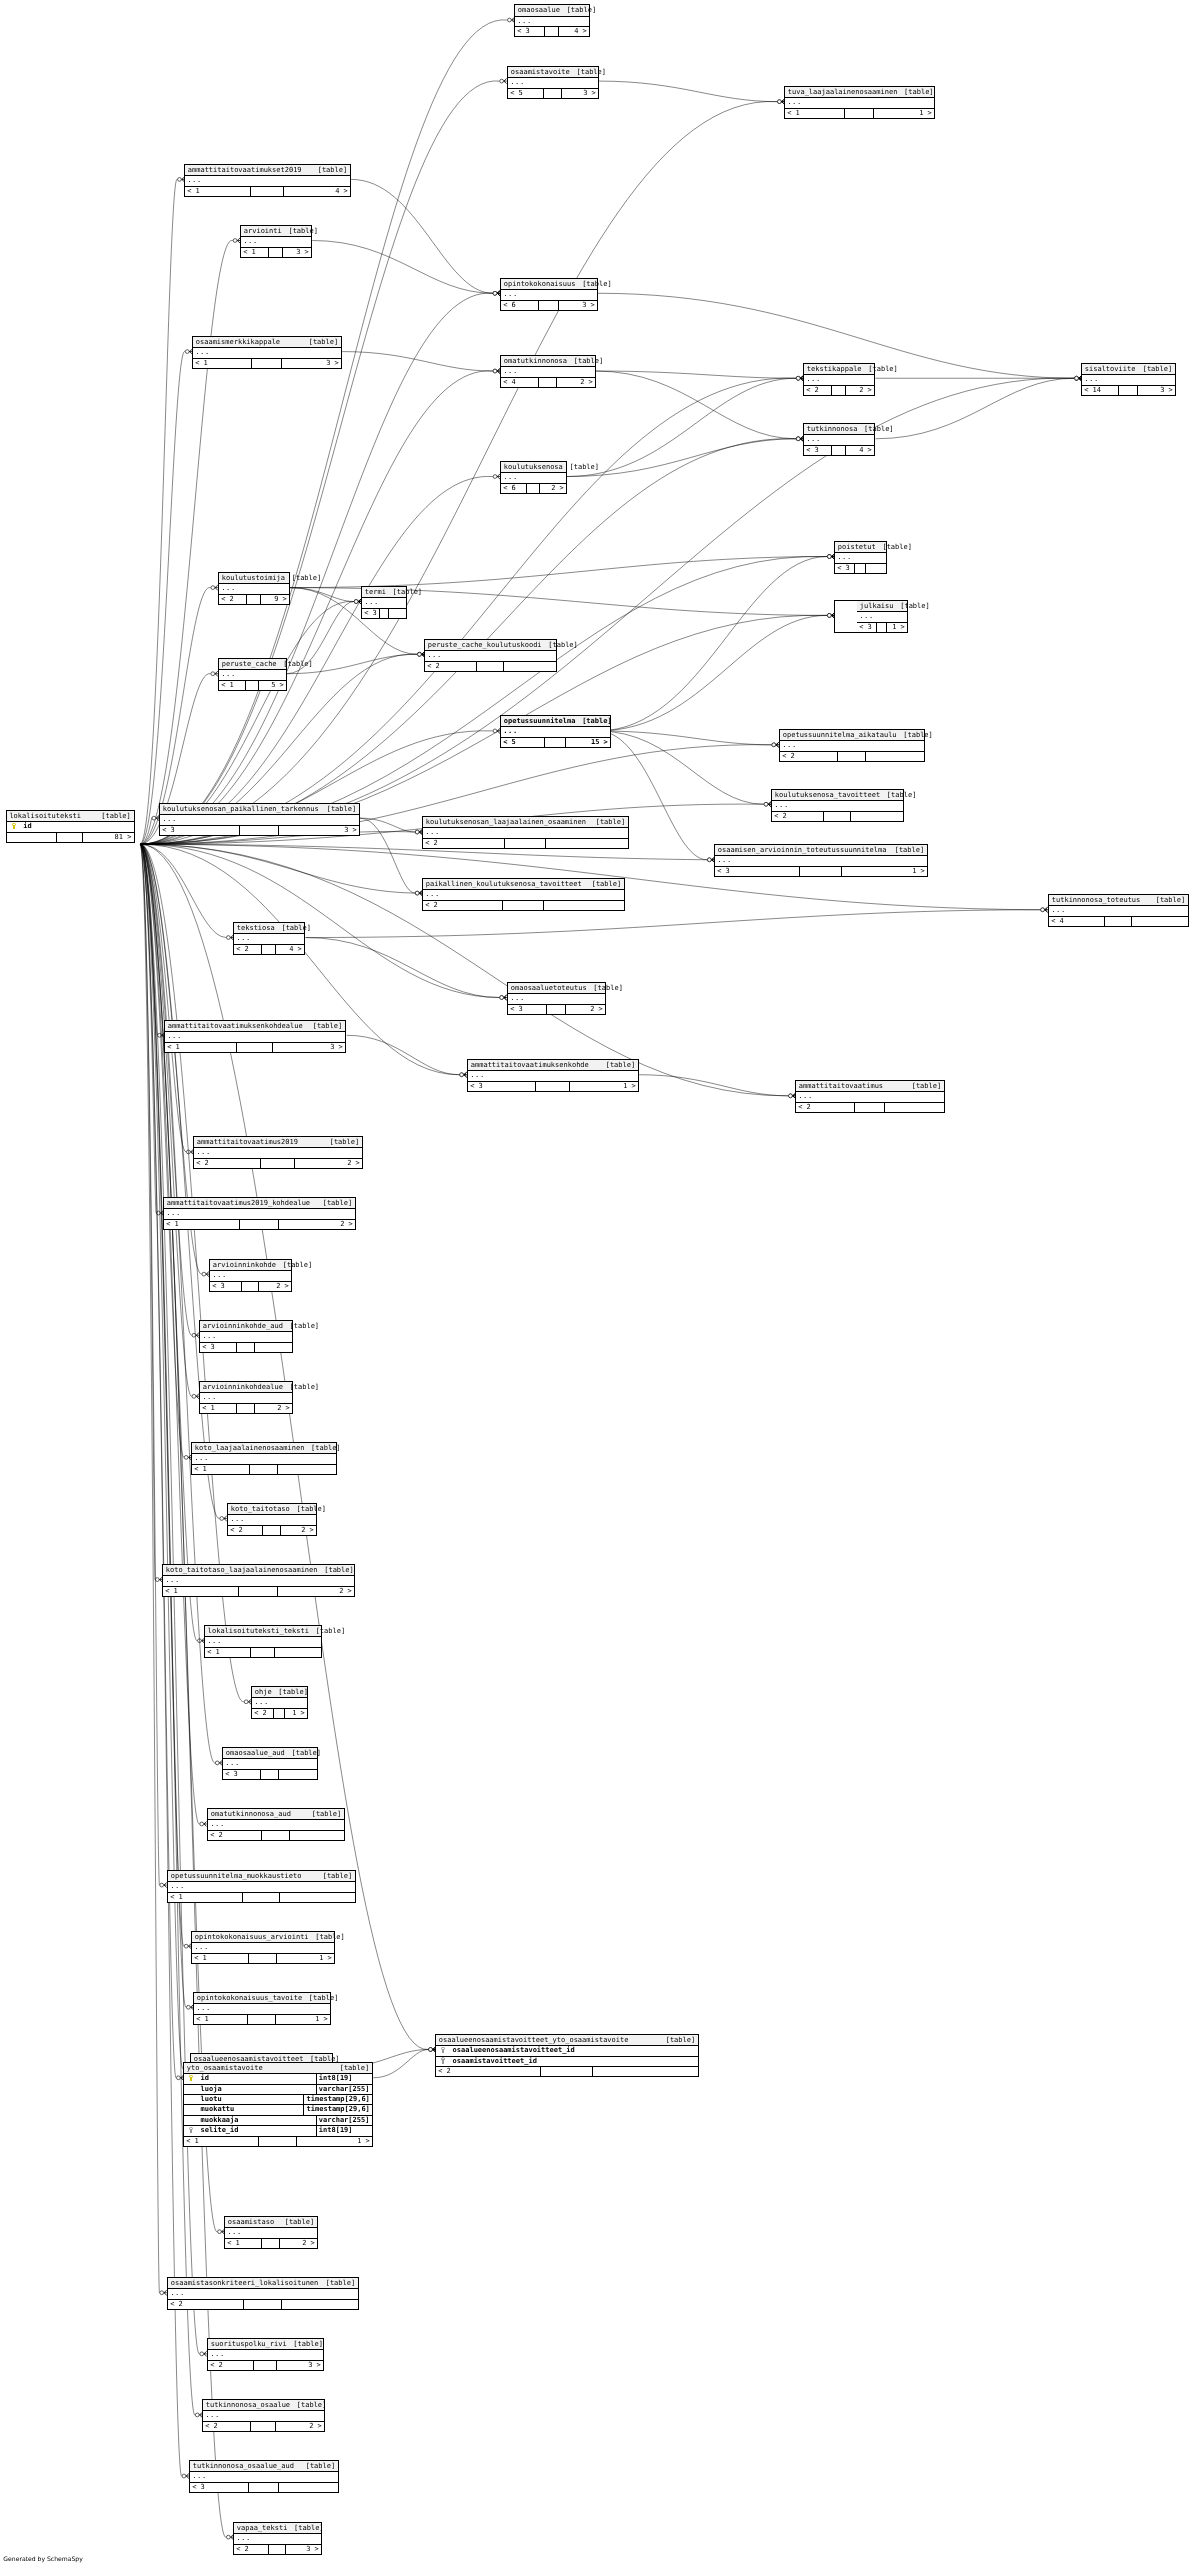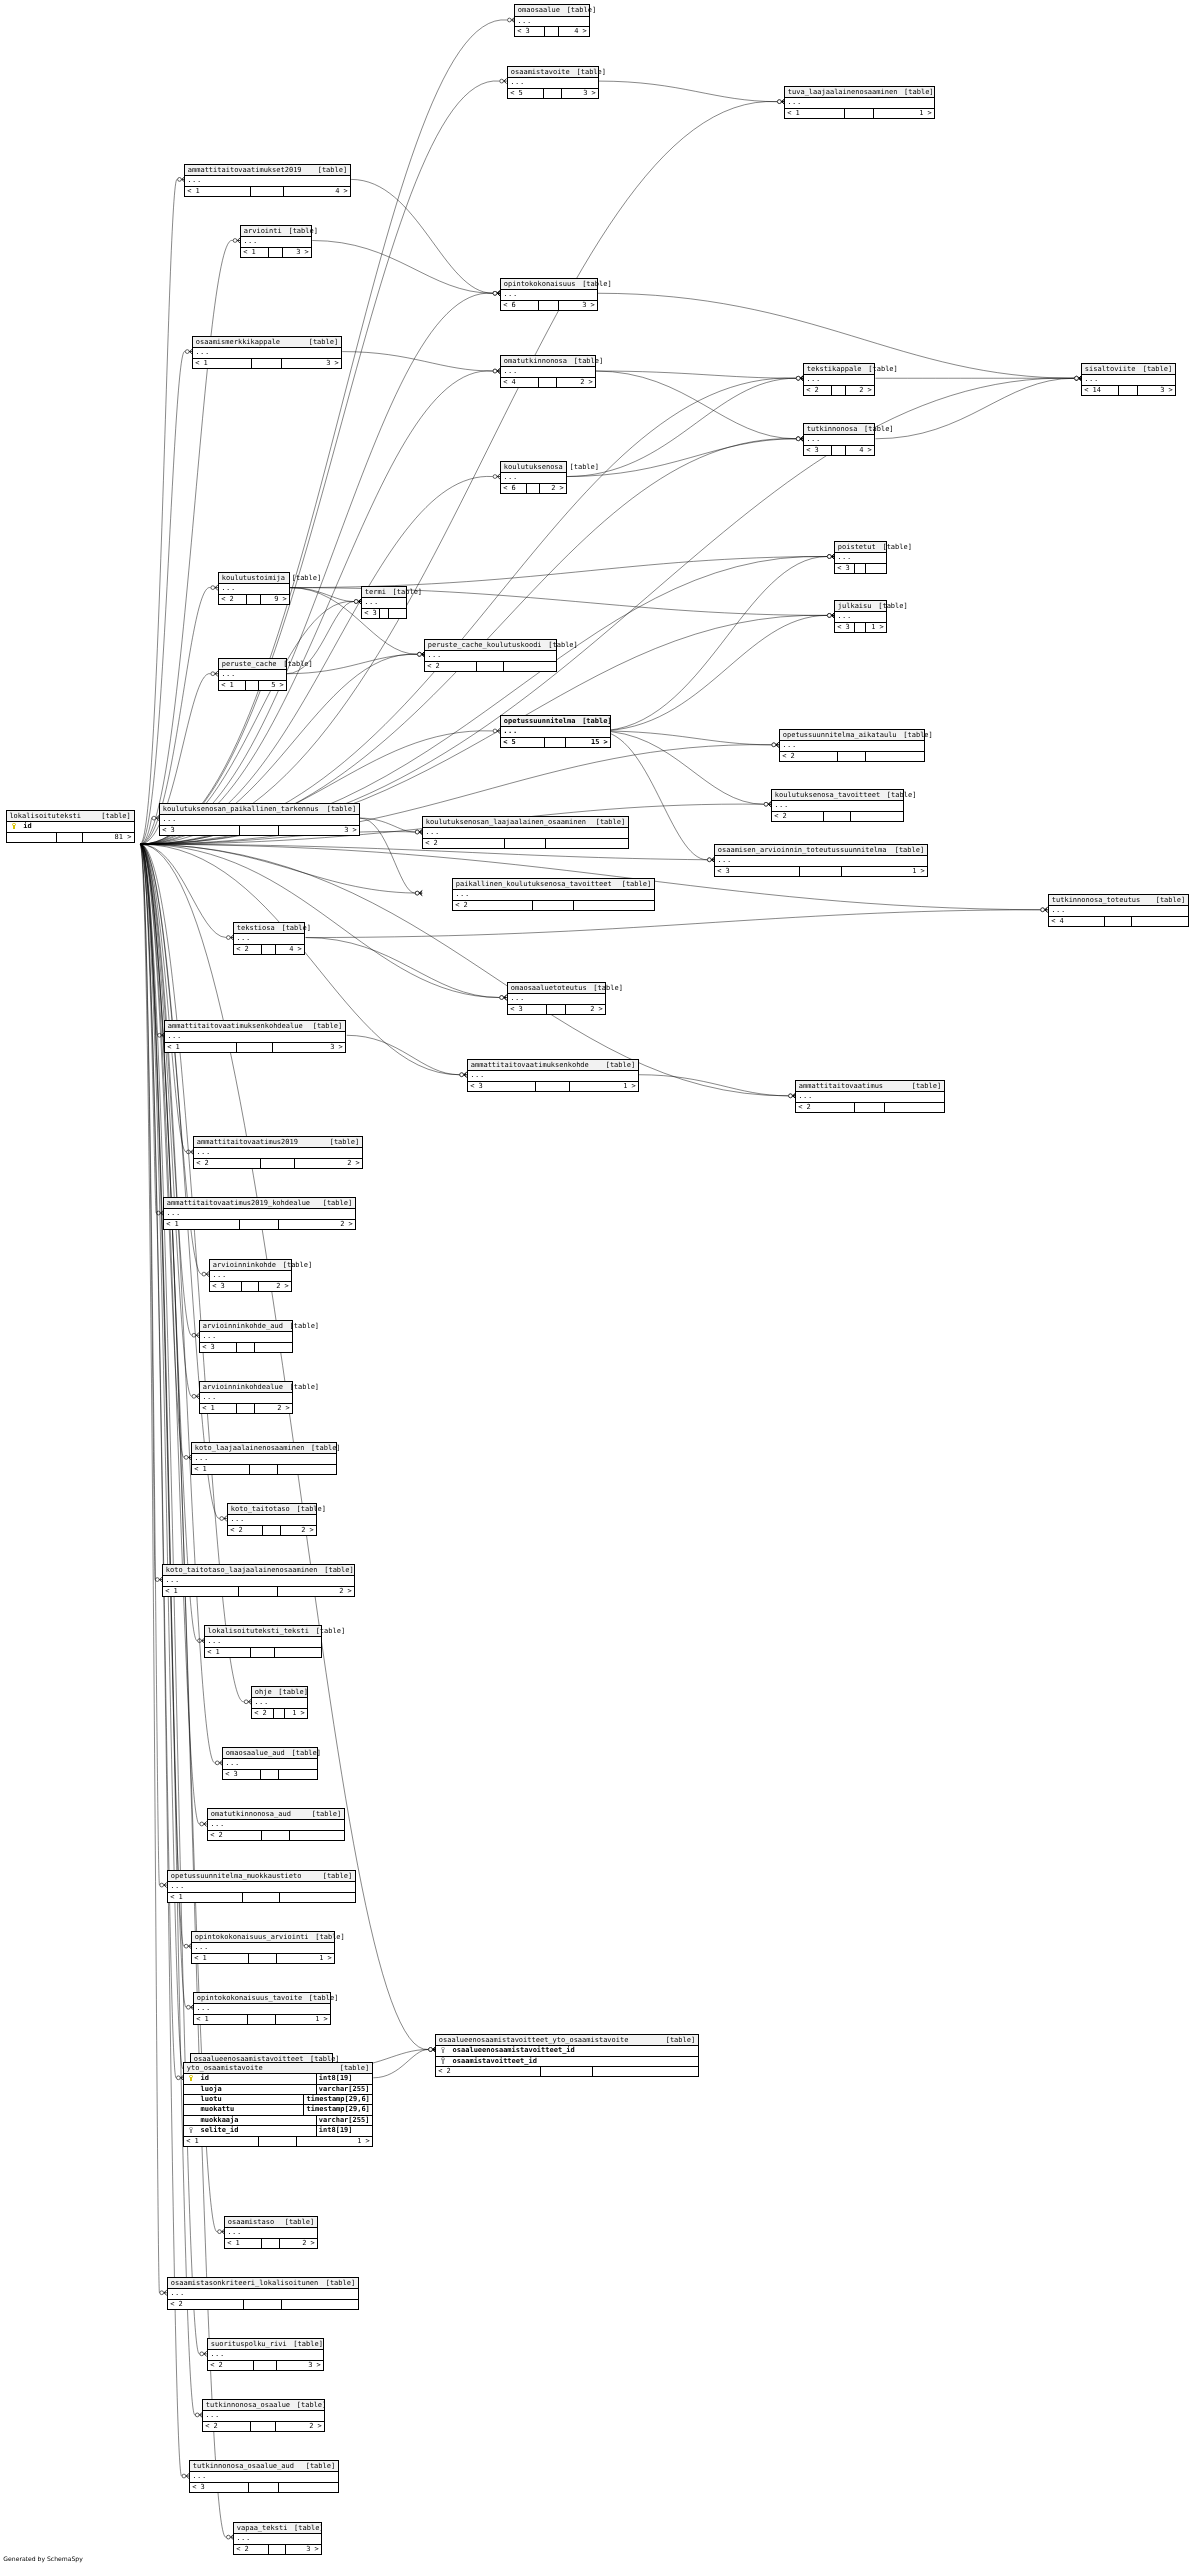--- a/index.html
+++ b/index.html
@@ -501,21 +501,21 @@
           <span class="tname">termi</span>
           <span class="ttype">[table]</span>
         </div>
         <div class="ellip">...</div>
         <div class="tfoot">
           <div class="fl">&lt; 3</div>
           <div class="fm"></div>
           <div class="fr"></div>
         </div>
       </div>
-      <div class="tbl" style="left: 834px; top: 600px; width: 53px;">
+      <div class="tbl" style="left: 834px; top: 600px; width: 74px; padding-left: 22px;">
         <div class="thead">
           <span class="tname">julkaisu</span>
           <span class="ttype">[table]</span>
         </div>
         <div class="ellip">...</div>
         <div class="tfoot">
           <div class="fl">&lt; 3</div>
           <div class="fm"></div>
           <div class="fr">1 &gt;</div>
         </div>
@@ -609,21 +609,21 @@
           <span class="tname">osaamisen_arvioinnin_toteutussuunnitelma</span>
           <span class="ttype">[table]</span>
         </div>
         <div class="ellip">...</div>
         <div class="tfoot">
           <div class="fl">&lt; 3</div>
           <div class="fm"></div>
           <div class="fr">1 &gt;</div>
         </div>
       </div>
-      <div class="tbl" style="left: 422px; top: 878px; width: 203px; margin-left: 30px;">
+      <div class="tbl" style="left: 422px; top: 878px; width: 203px;">
         <div class="thead">
           <span class="tname">paikallinen_koulutuksenosa_tavoitteet</span>
           <span class="ttype">[table]</span>
         </div>
         <div class="ellip">...</div>
         <div class="tfoot">
           <div class="fl">&lt; 2</div>
           <div class="fm"></div>
           <div class="fr"></div>
         </div>

